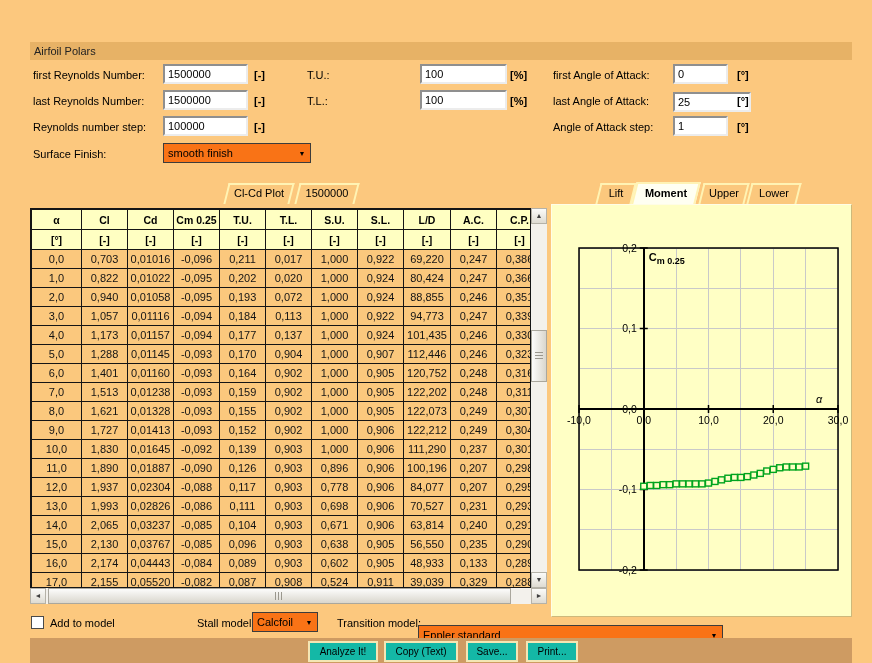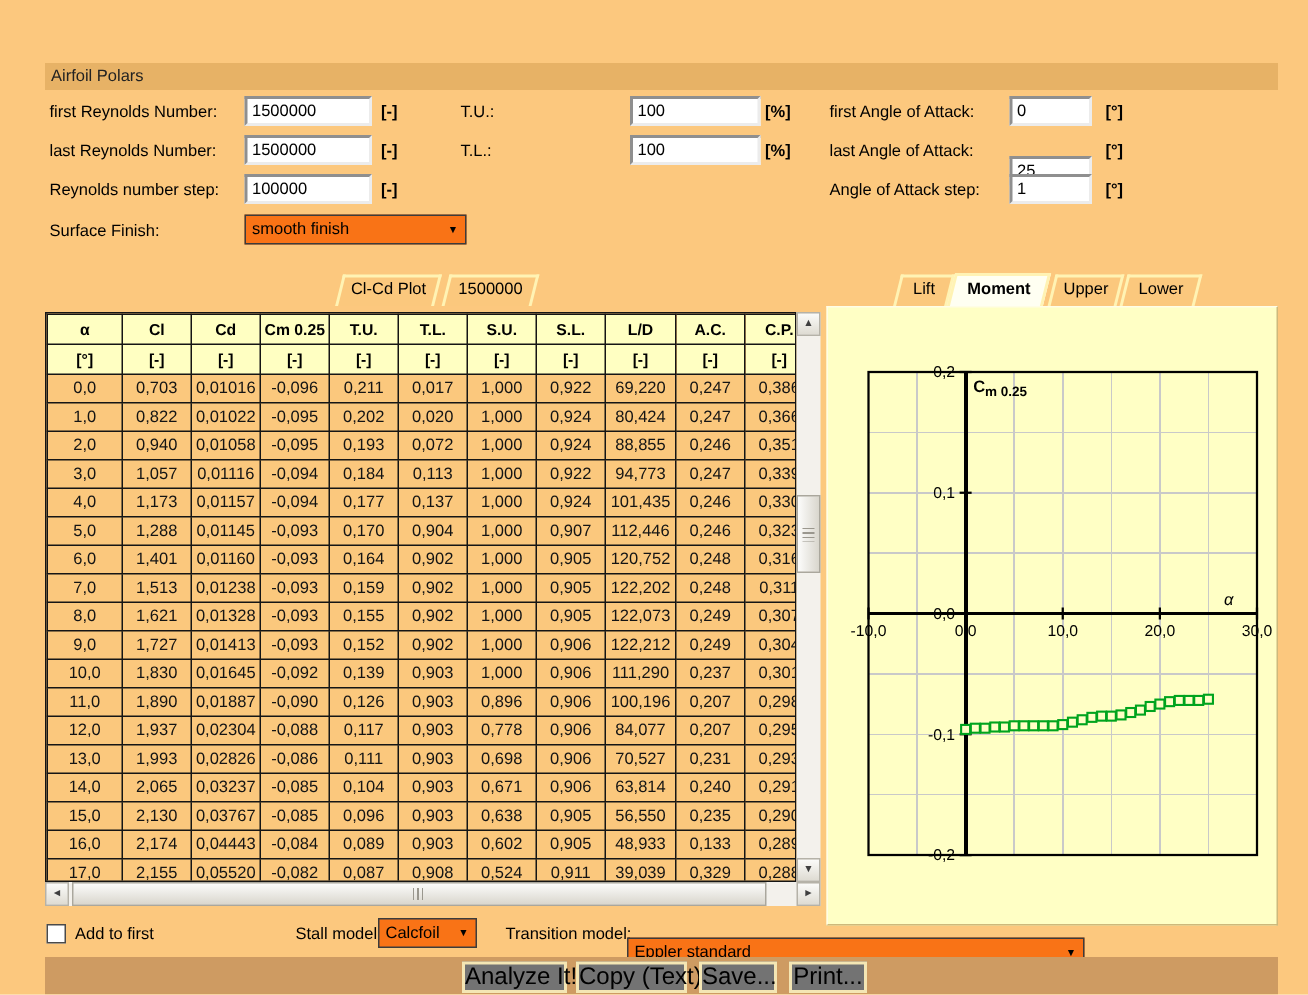--- a/index.html
+++ b/index.html
@@ -37,22 +37,22 @@
           border:1px solid #aaa79d;box-sizing:border-box;display:flex;align-items:center;justify-content:center}
   .sthumb.h{background:linear-gradient(#fcfcfb,#d9d6cd)}
   .vgrip{width:8px;height:9px;background:repeating-linear-gradient(180deg,#9a978e 0 1px,transparent 1px 3px)}
   .hgrip{width:9px;height:8px;background:repeating-linear-gradient(90deg,#9a978e 0 1px,transparent 1px 3px)}
   .rpanel{position:absolute;left:551px;top:204px;width:301px;height:413px;background:#ffffc5;
           border:1px solid;border-color:#fffde6 #cdb97c #cdb97c #fffde6;box-sizing:border-box}
   #chart{position:absolute;left:27px;top:43px;overflow:visible}
   .cb{position:absolute;left:31px;top:616px;width:13px;height:13px;background:#fff;
       border:1px solid #4a4a4a;box-sizing:border-box}
   .bbar{position:absolute;left:30px;top:638px;width:822px;height:25px;background:#ce9b62}
-  .btn{position:absolute;top:641px;height:21px;box-sizing:border-box;background:#737373;
-       border:2px solid #f4e6b4;font-size:16px;color:#000;text-align:center;line-height:17px;
+  .btn{position:absolute;top:641px;height:21px;box-sizing:border-box;background:#14b8a6;
+       border:2px solid #f4e6b4;font-size:10px;color:#000;text-align:center;line-height:17px;
        font-family:"Liberation Sans",sans-serif;white-space:nowrap;cursor:default}
 </style>
 </head>
 <body>
 
 <div id="app">
 
   <div class="hdrbar">Airfoil Polars</div>
 
   <div id="form-layer">
@@ -68,21 +68,21 @@
       <div class="lbl" style="left: 307px; top: 69px;">T.U.:</div>
       <input class="tin" type="text" value="100" style="left: 420px; top: 64px; width: 87px;">
       <div class="lbl unit" style="left: 510px; top: 69px;">[%]</div>
       <div class="lbl" style="left: 307px; top: 95px;">T.L.:</div>
       <input class="tin" type="text" value="100" style="left: 420px; top: 90px; width: 87px;">
       <div class="lbl unit" style="left: 510px; top: 95px;">[%]</div>
       <div class="lbl" style="left: 553px; top: 69px;">first Angle of Attack:</div>
       <input class="tin" type="text" value="0" style="left: 673px; top: 64px; width: 55px;">
       <div class="lbl unit" style="left: 737px; top: 69px;">[°]</div>
       <div class="lbl" style="left: 553px; top: 95px;">last Angle of Attack:</div>
-      <input class="tin" type="text" value="25" style="left: 673px; top: 104px; width: 55px;">
+      <input class="tin" type="text" value="25" style="left: 673px; top: 92px; width: 78px;">
       <div class="lbl unit" style="left: 737px; top: 95px;">[°]</div>
       <div class="lbl" style="left: 553px; top: 121px;">Angle of Attack step:</div>
       <input class="tin" type="text" value="1" style="left: 673px; top: 116px; width: 55px;">
       <div class="lbl unit" style="left: 737px; top: 121px;">[°]</div>
     </div>
 
   <div class="lbl" style="left:33px;top:148px">Surface Finish:</div>
   <div class="combo" style="left:163px;top:143px;width:148px">
     <span class="cval">smooth finish</span>
     <span class="carr">▼</span>
@@ -466,21 +466,21 @@
         <rect x="210.67499999999998" y="215.96" width="6" height="6" fill="#ffffc5" stroke="#00a41e" stroke-width="1.4"></rect>
         <rect x="217.15" y="215.96" width="6" height="6" fill="#ffffc5" stroke="#00a41e" stroke-width="1.4"></rect>
         <rect x="223.625" y="215.155" width="6" height="6" fill="#ffffc5" stroke="#00a41e" stroke-width="1.4"></rect>
         <text x="69.75" y="13" font-size="11px" font-weight="bold" fill="#000" font-family="&quot;Liberation Sans&quot;,sans-serif">C<tspan dy="3" font-size="9px">m 0.25</tspan></text>
         <text x="237" y="155" font-size="11px" fill="#000" font-style="italic" font-family="&quot;Liberation Sans&quot;,sans-serif">α</text>
         <rect x="0" y="0" width="259" height="322" fill="none" stroke="#000" stroke-width="1.5"></rect>
       </svg>
   </div>
 
   <div class="cb"></div>
-  <div class="lbl" style="left:50px;top:617px">Add to first</div>
+  <div class="lbl" style="left:50px;top:617px">Add to model</div>
 
   <div class="lbl" style="left:197px;top:617px">Stall model:</div>
   <div class="combo" style="left:252px;top:612px;width:66px">
     <span class="cval">Calcfoil</span>
     <span class="carr">▼</span>
   </div>
 
   <div class="lbl" style="left:337px;top:617px">Transition model:</div>
   <div class="combo" style="left:418px;top:625px;width:305px">
     <span class="cval">Eppler standard</span>

